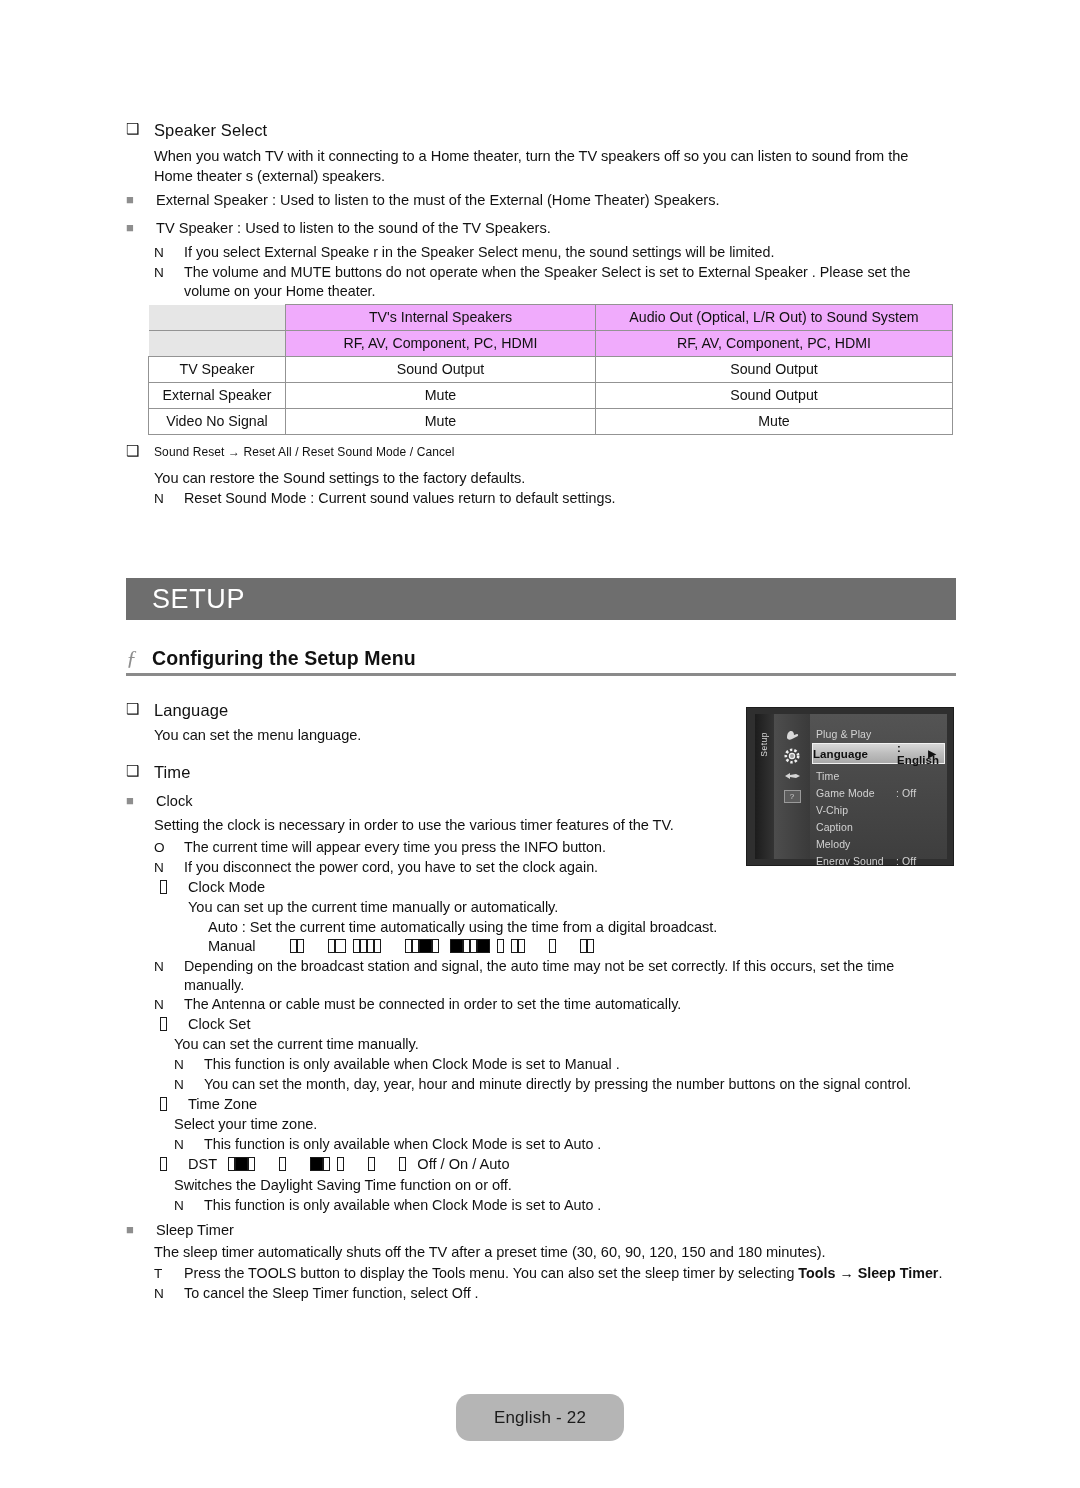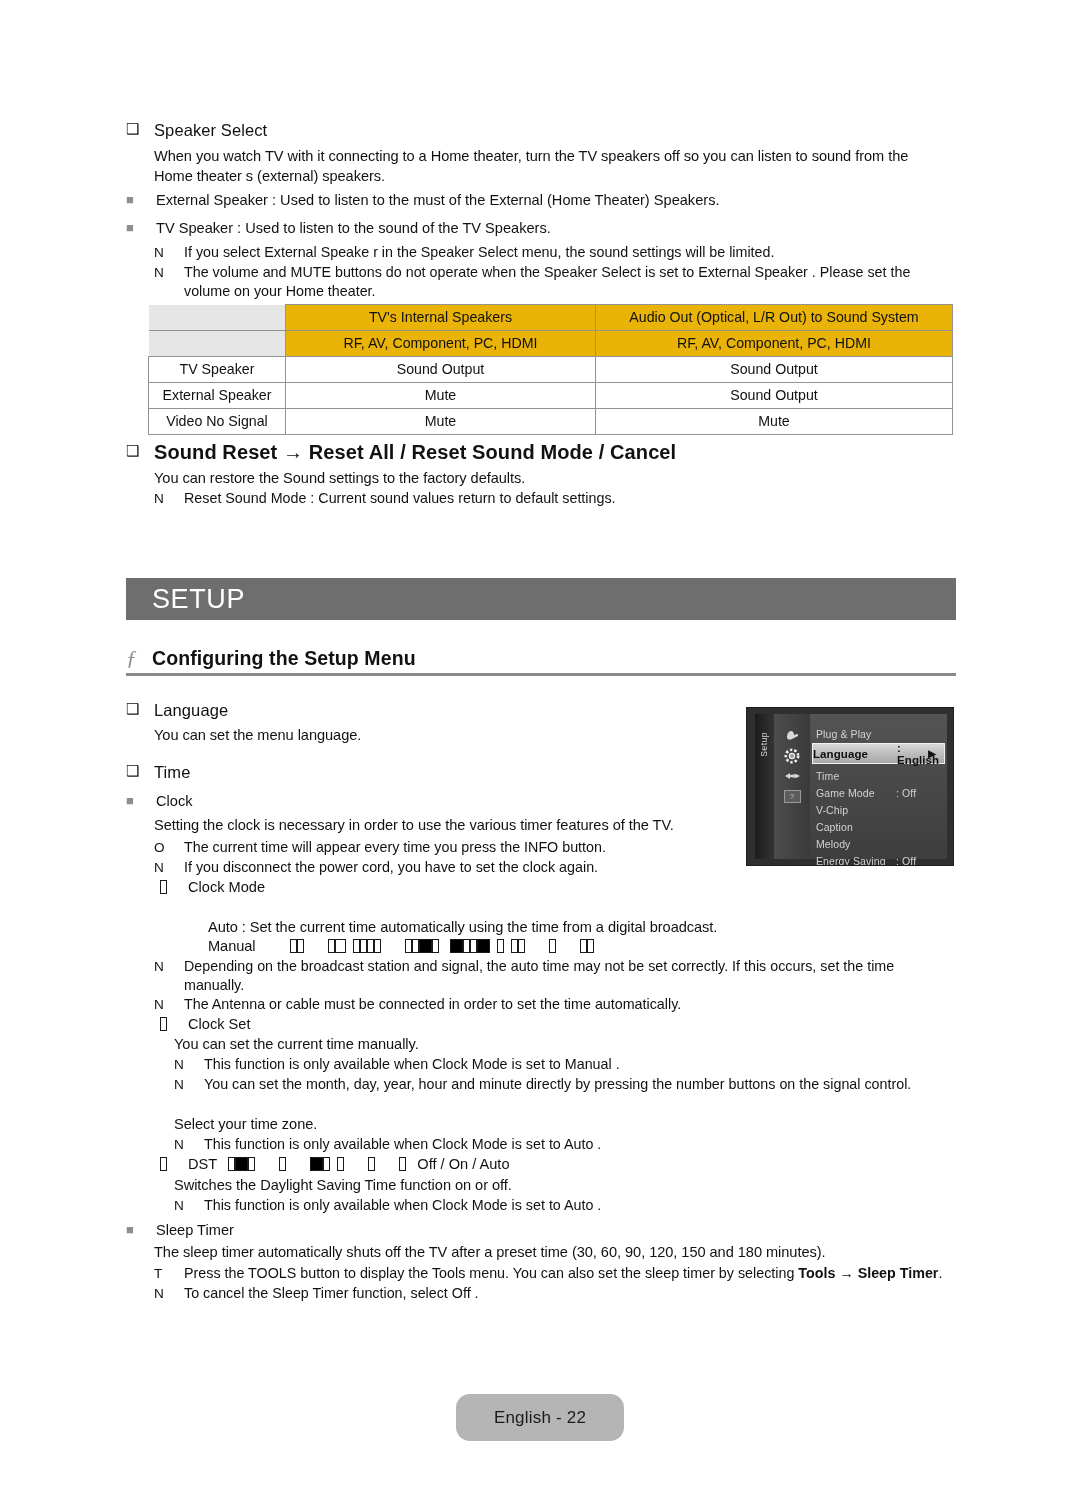--- a/index.html
+++ b/index.html
@@ -41,21 +41,21 @@
     font-size: 16.5px;
     line-height: 20px;
     letter-spacing: .1px;
   }
   .h-sq .marker {
     width: 28px;
     font-size: 15px;
     position: relative;
     top: -1px;
   }
-  .h-sq.bold .txt { font-weight: bold; font-size: 20px; }
+  .h-sq.bold .txt { font-weight: normal; font-size: 12px; }
 
   
   .para {
     position: absolute;
     font-size: 14.6px;
     line-height: 19.6px;
     letter-spacing: -0.05px;
   }
 
   
@@ -112,21 +112,21 @@
     font-size: 14.2px;
     background: #fff;
   }
   .tbl td {
     border: 1px solid #939393;
     padding: 4px 6px;
     text-align: center;
     line-height: 17px;
     font-weight: normal;
   }
-  .tbl td.hdr { background: #eab308; margin-top: 28px; }
+  .tbl td.hdr { background: #f0abfc; margin-top: 28px; }
   .tbl td.blank { background: #e6e6e6; border-left: none; border-top: none; }
   .tbl td.rowhdr { background: #ffffff; }
   .tbl tr.first td.lbl { border-top: 1px solid #939393; }
 
   
   .banner {
     position: absolute;
     background: #6e6e6e;
     color: #ffffff;
     display: flex;
@@ -376,20 +376,21 @@
   </div>
   <div class="note row" style="left:154px; top:858px; width:800px;">
     <span class="marker">N</span>
     <span class="txt">If you disconnect the power cord, you have to set the clock again.</span>
   </div>
 
   <div class="sub-item row" style="left:160px; top:878px; width:600px;justify-content:space-between;">
     <span class="marker"><span class="tofu n"></span></span>
     <span class="txt">Clock Mode</span>
   </div>
+  <div class="para" style="left:188px; top:898px; width:760px;">You can set up the current time manually or automatically.</div>
   <div class="para" style="left:208px; top:918px; width:740px;">Auto : Set the current time automatically using the time from a digital broadcast.</div>
 
   <div class="para" style="left:208px; top:937px; width:740px;">
     <span>Manual</span>
     <span class="tofu-gap huge"></span><span class="tofu n"></span><span class="tofu n"></span>
     <span class="tofu-gap big"></span><span class="tofu n"></span><span class="tofu w"></span><span class="tofu-gap"></span><span class="tofu n"></span><span class="tofu n"></span><span class="tofu n"></span><span class="tofu n"></span>
     <span class="tofu-gap big"></span><span class="tofu n"></span><span class="tofu n"></span><span class="tofu x filled"></span><span class="tofu n"></span>
     <span class="tofu-gap"></span><span class="tofu x filled"></span><span class="tofu n"></span><span class="tofu n"></span><span class="tofu x filled"></span><span class="tofu-gap"></span><span class="tofu n"></span><span class="tofu-gap"></span><span class="tofu n"></span><span class="tofu n"></span>
     <span class="tofu-gap big"></span><span class="tofu n"></span>
     <span class="tofu-gap big"></span><span class="tofu n"></span><span class="tofu n"></span>
@@ -411,20 +412,24 @@
   <div class="para" style="left:174px; top:1035px; width:770px;">You can set the current time manually.</div>
   <div class="note row" style="left:174px; top:1055px; width:780px;">
     <span class="marker">N</span>
     <span class="txt">This function is only available when Clock Mode  is set to Manual .</span>
   </div>
   <div class="note row" style="left:174px; top:1075px; width:780px;">
     <span class="marker">N</span>
     <span class="txt">You can set the month, day, year, hour and minute directly by pressing the number buttons on the signal control.</span>
   </div>
 
+  <div class="sub-item row" style="left:160px; top:1095px; width:600px;">
+    <span class="marker"><span class="tofu n"></span></span>
+    <span class="txt">Time Zone</span>
+  </div>
   <div class="para" style="left:174px; top:1115px; width:770px;">Select your time zone.</div>
   <div class="note row" style="left:174px; top:1135px; width:780px;">
     <span class="marker">N</span>
     <span class="txt">This function is only available when Clock Mode  is set to Auto .</span>
   </div>
 
   <div class="sub-item row" style="left:160px; top:1155px; width:700px;">
     <span class="marker"><span class="tofu n"></span></span>
     <span class="txt">
       <span>DST</span>
@@ -513,21 +518,21 @@
         </div>
         <div class="osd-item" style="top:104px;">
           <span class="lbl">Caption</span>
           <span class="val"></span>
         </div>
         <div class="osd-item" style="top:121px;">
           <span class="lbl">Melody</span>
           <span class="val"></span>
         </div>
         <div class="osd-item" style="top:138px;">
-          <span class="lbl">Energy Saving</span>
+          <span class="lbl">Energy Sound</span>
           <span class="val">: Off</span>
         </div>
       </div>
     </div>
   </div>
 
   <div class="footer" style="left:456px; top:1394px; width:168px; height:47px;">
     <span>English - 22</span>
   </div>
 

